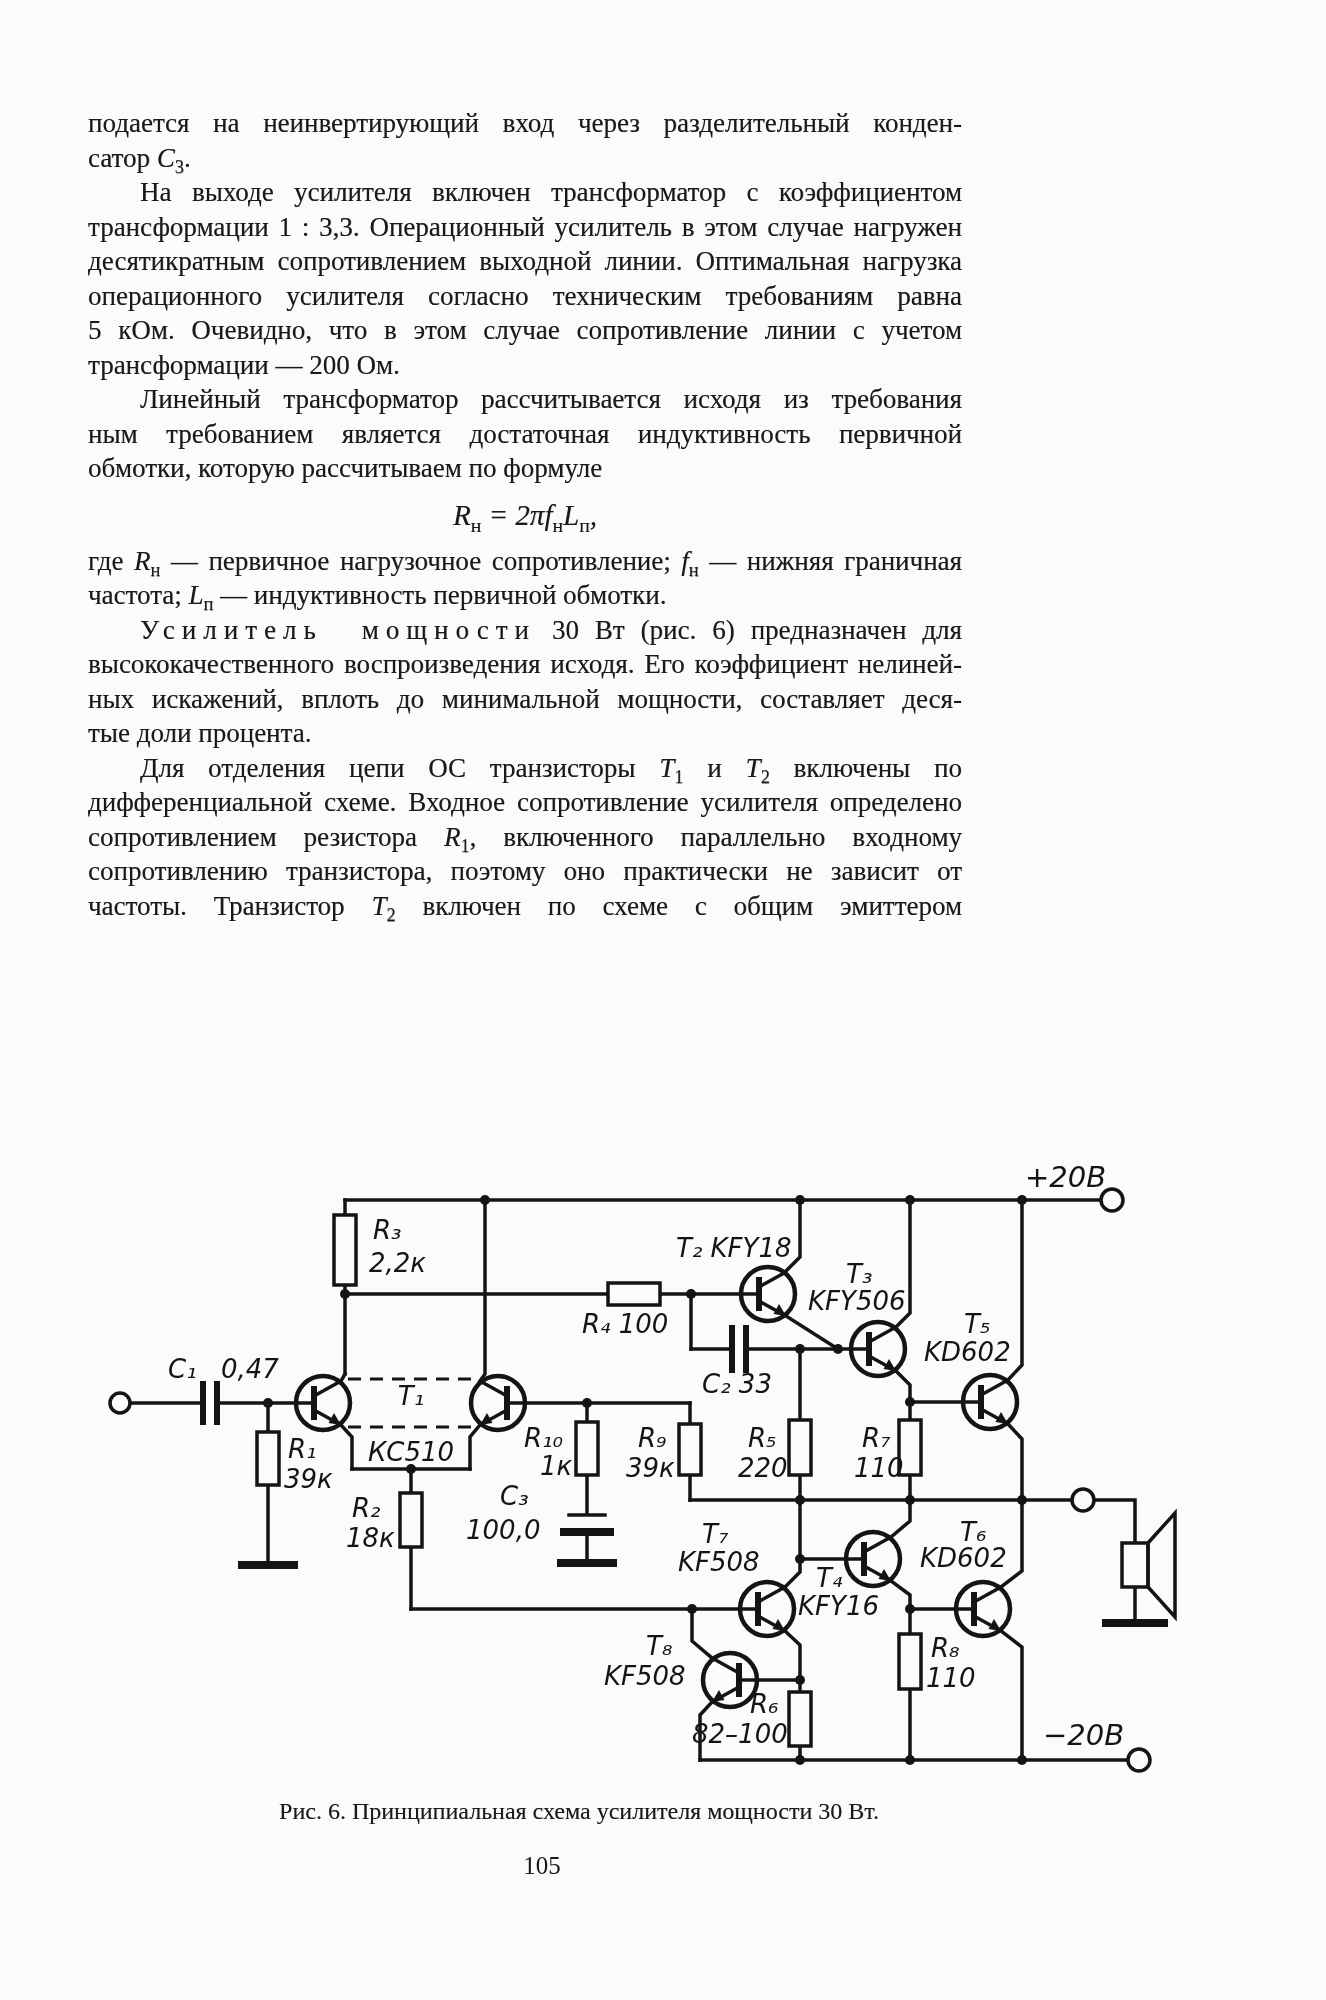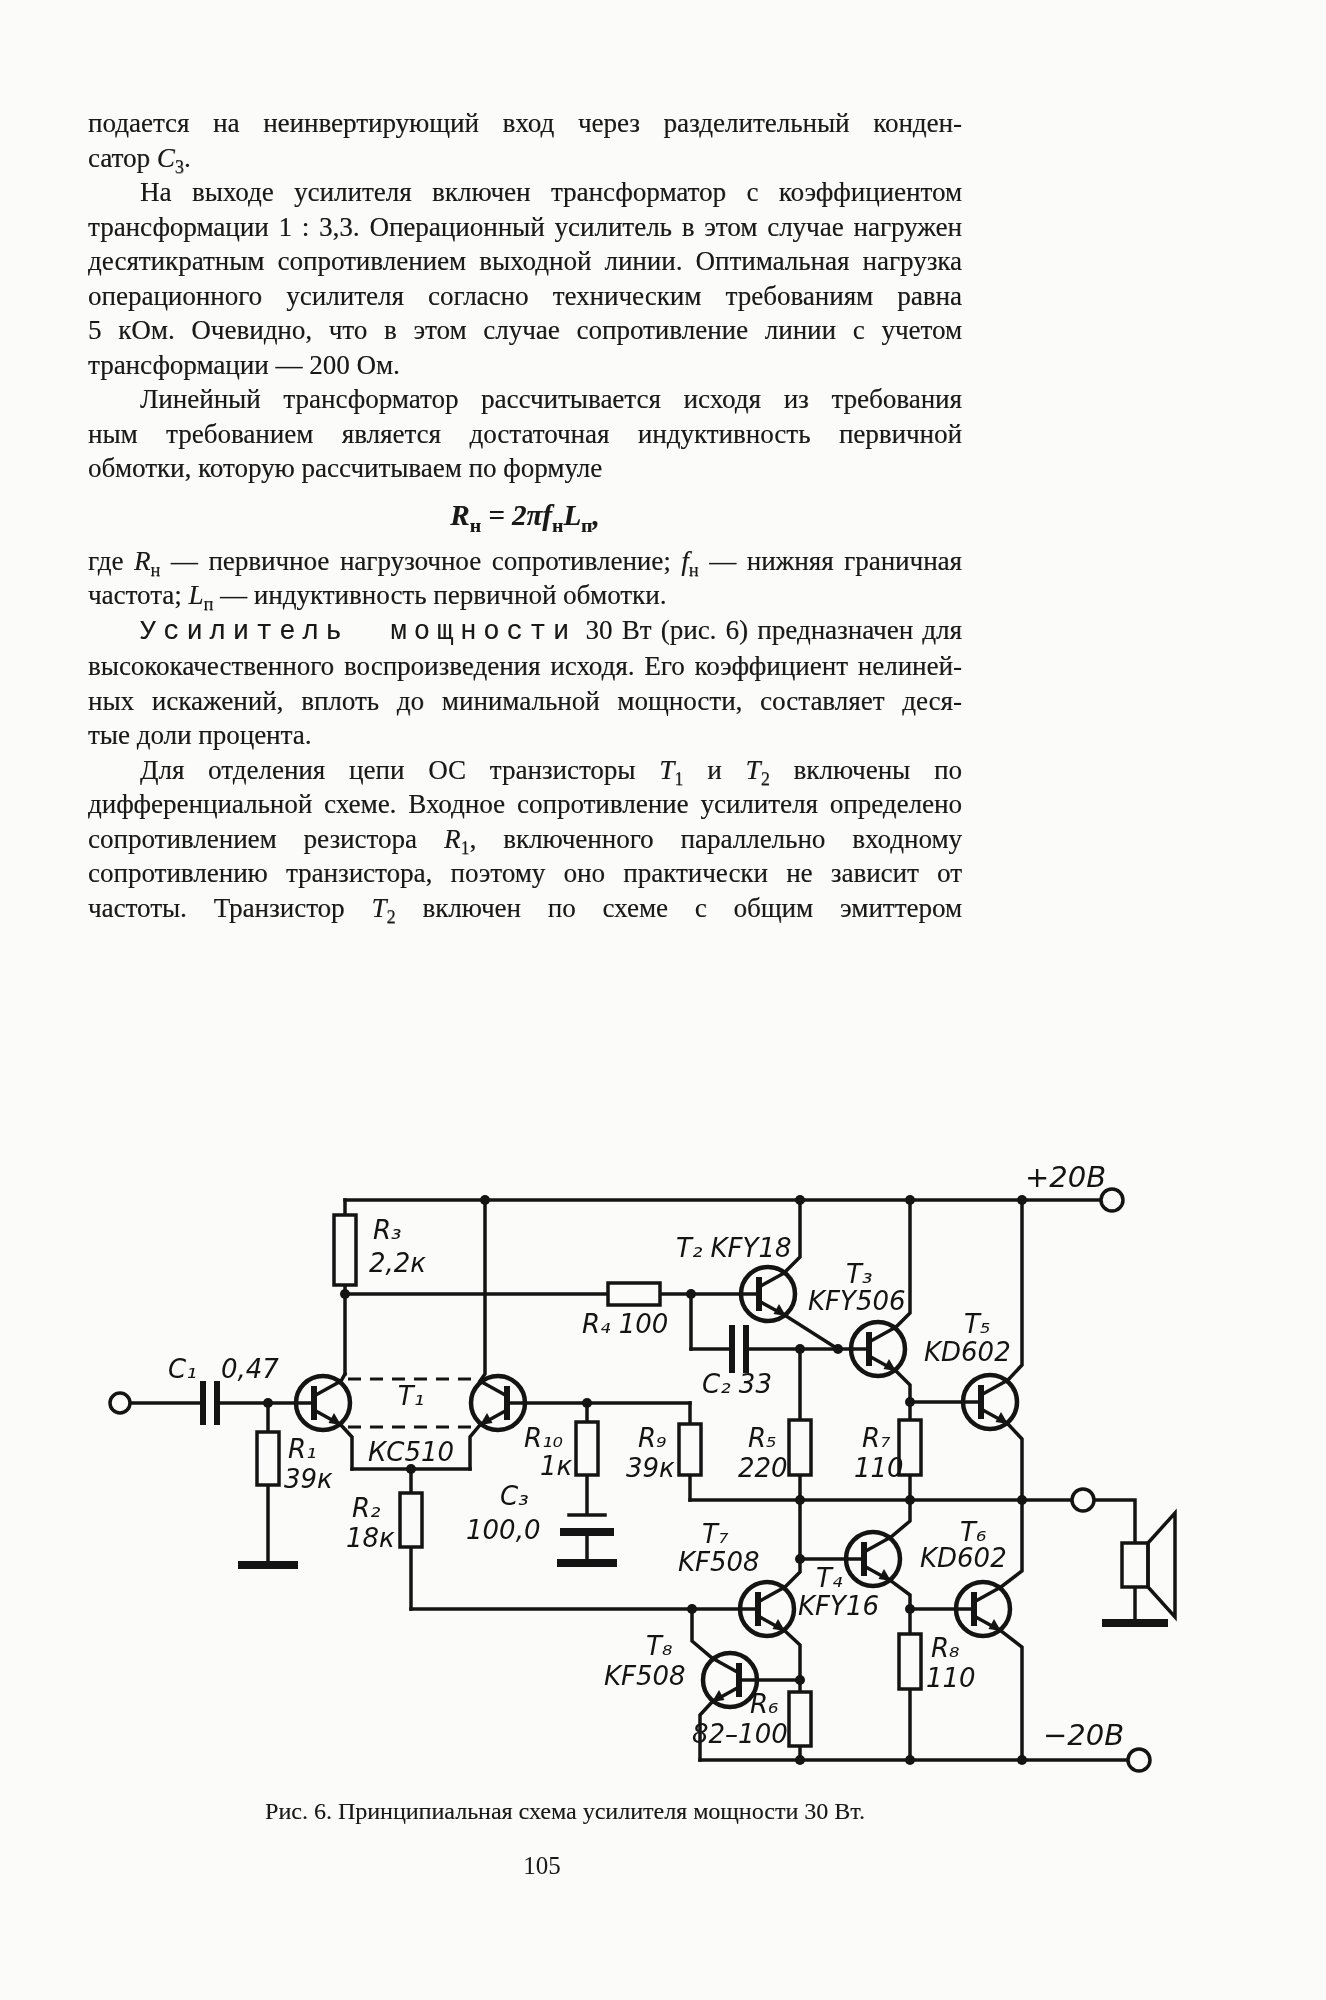--- a/index.html
+++ b/index.html
@@ -12,28 +12,28 @@
   .textblock{
     position:absolute;left:88px;top:106px;width:874px;
     font-size:27px;line-height:34.5px;
     text-shadow:0.35px 0.35px 0 rgba(20,20,20,0.45);
   }
   .ln{white-space:normal;text-align:justify;text-align-last:justify;}
   .ln.end{text-align-last:left;}
   .ln.ind{text-indent:52px;}
   .ln i{font-style:italic;}
   sub{font-size:68%;line-height:0;}
-  .sp{letter-spacing:7px;word-spacing:16px;font-family:Liberation Mono, monospace;}
+  .sp{letter-spacing:7px;word-spacing:16px;}
   .formula{
     text-align:center;font-size:29px;font-style:italic;
-    margin:9px 0 9px 0;line-height:40px;font-weight:bold;
+    margin:9px 0 9px 0;line-height:40px;
   }
   .formula sub{font-style:normal;}
   .caption{
-    position:absolute;left:0;top:1798px;width:1130px;
+    position:absolute;left:14px;top:1798px;width:1130px;
     text-align:center;font-size:24px;
     text-shadow:0.3px 0.3px 0 rgba(20,20,20,0.4);
   }
   .pagenum{
     position:absolute;left:0;top:1852px;width:1040px;
     text-align:center;font-size:25px;padding-left:22px;
   }
   svg.schematic{position:absolute;left:90px;top:1157px;}
   svg.schematic text{
     font-family:"DejaVu Sans", sans-serif;

